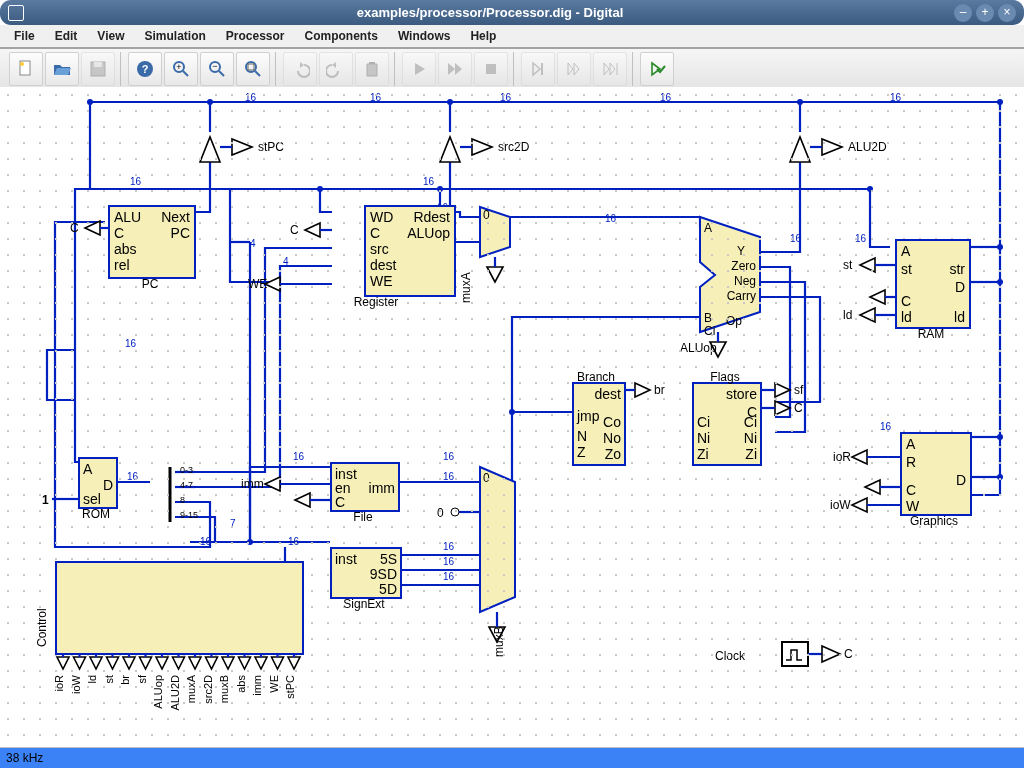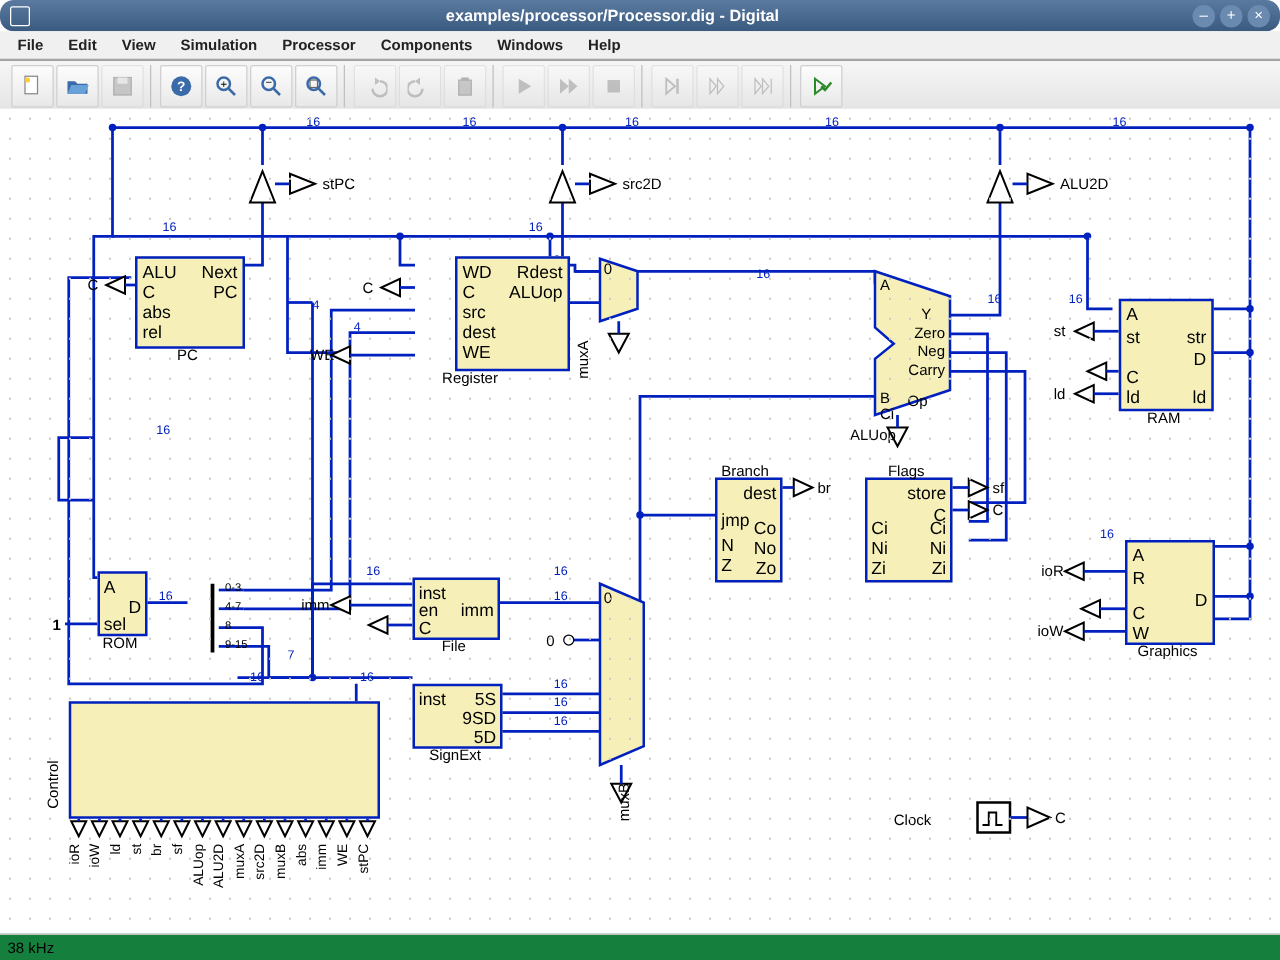--- a/index.html
+++ b/index.html
@@ -8,21 +8,21 @@
   .titlebar .tb-title { flex:1; text-align:center; font-weight:bold; }
   .titlebar .sys-btn { width:18px; height:18px; border-radius:9px; background:#6a8ab0; margin-left:4px; text-align:center; line-height:16px; font-size:12px;}
   .menubar { height:22px; background:#f0f0f0; border-bottom:2px solid #a3a3a3; display:flex; align-items:center; padding:0 4px; font-weight:bold; color:#222;}
   .menubar .menu-item{ padding:2px 10px; }
   .toolbar { height:40px; background:linear-gradient(#f6f6f6,#e4e4e4); border-bottom:1px solid #c0c0c0; display:flex; align-items:center; padding:0 4px; gap:2px;}
   .tool-group{ display:flex; padding:0 4px; border-right:1px solid #c0c0c0; height:34px; align-items:center;}
   .tool-btn{ width:32px; height:32px; border:1px solid #d0d0d0; border-radius:2px; background:linear-gradient(#fdfdfd,#e8e8e8); display:flex; align-items:center; justify-content:center; margin:0 1px;}
   .tool-btn.disabled{ opacity:.45; }
   .tool-btn svg{ width:20px; height:20px; }
   .canvas { position:absolute; left:0; right:0; top:87px; bottom:20px; background:#fff; overflow:hidden;}
-  .statusbar { position:absolute; bottom:0; left:0; right:0; height:20px; background:#15803d; border-top:1px solid #c0c0c0; padding:0 6px; line-height:20px; font-size:12px;}
+  .statusbar { position:absolute; bottom:0; left:0; right:0; height:20px; background:#3b82f6; border-top:1px solid #c0c0c0; padding:0 6px; line-height:20px; font-size:12px;}
   
   .canvas::before { content:""; position:absolute; inset:0; background-image: radial-gradient(circle, #c8c8c8 0.8px, transparent 0.8px); background-size:16px 16px; }
   
   .comp { position:absolute; background:#f6f0b8; border:2px solid #0020c0; }
   .comp .pin { position:absolute; font-size:14px; color:#000; white-space:nowrap; }
   .comp-label { position:absolute; font-size:12px; color:#000; text-align:center; }
   .wire { stroke:#0020c0; stroke-width:2.2; fill:none; }
   .node { fill:#0020c0; }
   .buswidth { font-size:10px; fill:#0020c0; font-family:sans-serif; }
   .txt { font-size:12px; fill:#000; font-family:sans-serif; }

